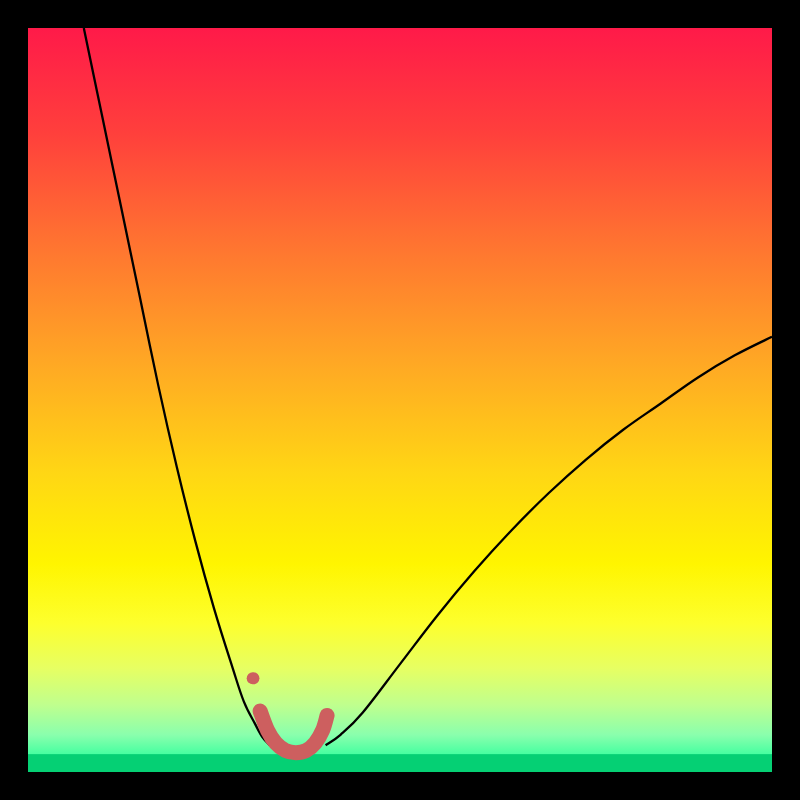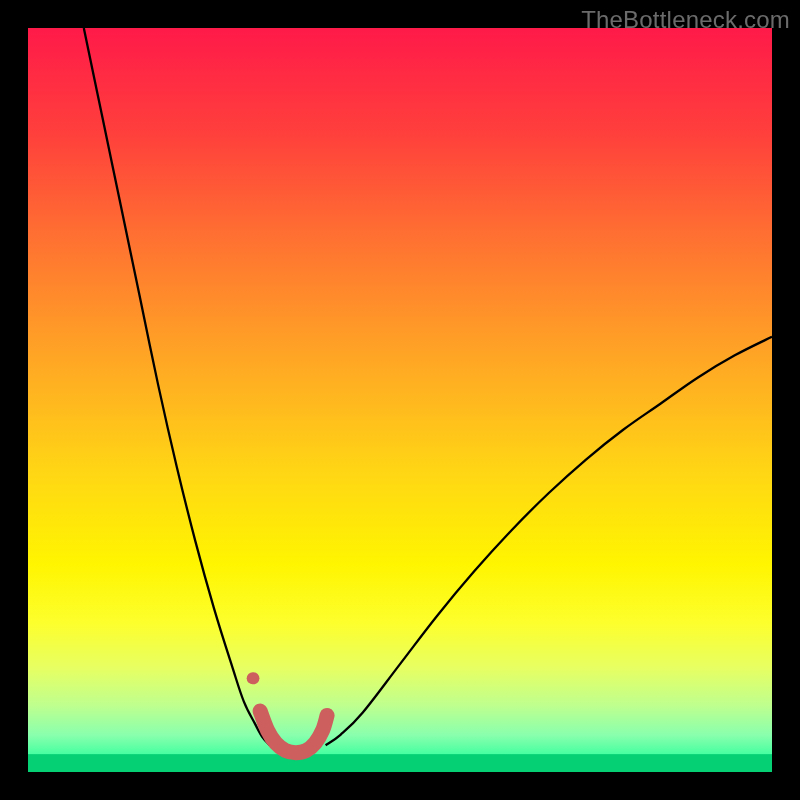--- a/index.html
+++ b/index.html
@@ -77,14 +77,13 @@
       <rect x="0" y="0" width="744" height="744" fill="url(#bg)"></rect>
     </svg>
     <svg class="curves" viewBox="0 0 744 744" preserveAspectRatio="none">
         <rect x="0" y="726.144" width="744" height="17.855999999999995" fill="#05d074"></rect>
         <path d="M 55.8 0 C 59.147999999999996 16.070399999999996, 67.70400000000001 57.13919999999998, 74.4 89.27999999999997 C 81.096 121.42079999999996, 86.304 146.41919999999993, 93 178.55999999999995 C 99.696 210.70079999999996, 104.904 235.69919999999996, 111.6 267.84 C 118.29599999999999 299.9808, 123.50399999999999 326.3184, 130.2 357.12 C 136.896 387.9216, 142.104 410.83680000000004, 148.8 438.96000000000004 C 155.496 467.08320000000003, 160.704 487.9152, 167.4 513.36 C 174.096 538.8048, 179.304 557.5536, 186 580.3199999999999 C 192.696 603.0863999999999, 199.24320000000003 623.1, 204.60000000000002 639.84 C 209.95680000000002 656.58, 211.7424 663.276, 215.76 673.3199999999999 C 219.77759999999998 683.3639999999999, 223.57199999999997 689.2118399999999, 226.92 695.64 C 230.268 702.06816, 231.6816 705.14832, 234.36 709.032 C 237.03840000000002 712.9156800000001, 240.4608 715.74288, 241.8 717.216" fill="none" stroke="#000000" stroke-width="2.3" stroke-linecap="butt" stroke-linejoin="round"></path>
         <path d="M 297.6 717.216 C 300.27840000000003 715.34112, 305.784 712.6924799999999, 312.47999999999996 706.8 C 319.17599999999993 700.90752, 324.0864 697.2024, 334.8 684.48 C 345.5136 671.7576, 358.608 653.5296, 372 636.12 C 385.392 618.7104, 395.80800000000005 604.5, 409.20000000000005 587.76 C 422.59200000000004 571.02, 433.008 558.5208, 446.4 543.12 C 459.792 527.7192, 470.208 516.2616, 483.6 502.2 C 496.992 488.1384, 507.40799999999996 477.7224, 520.8 465 C 534.192 452.2776, 544.608 442.9032, 558 431.52000000000004 C 571.392 420.13680000000005, 581.808 411.804, 595.2 401.76 C 608.5920000000001 391.716, 619.008 385.0944, 632.4 375.72 C 645.7919999999999 366.34560000000005, 656.2080000000001 358.38480000000004, 669.6 349.68 C 682.992 340.9752, 693.4079999999999 334.72559999999993, 706.8 327.35999999999996 C 720.192 319.9944, 737.304 312.108, 744 308.76000000000005" fill="none" stroke="#000000" stroke-width="2.3" stroke-linecap="butt" stroke-linejoin="round"></path>
         <path d="M 232.128 682.992 C 233.4672 686.47392, 236.75568 696.57744, 239.568 702.336 C 242.38032 708.09456, 244.53791999999999 711.36816, 247.75199999999998 714.984 C 250.96607999999998 718.5998400000001, 253.80816000000004 720.68304, 257.42400000000004 722.424 C 261.03984 724.16496, 264.09024 724.656, 267.84 724.656 C 271.58975999999996 724.656, 274.77407999999997 724.16496, 278.256 722.424 C 281.73792 720.68304, 284.23776000000004 718.5998400000001, 287.184 714.984 C 290.13024 711.36816, 292.48128 707.2910400000001, 294.624 702.336 C 296.76672 697.38096, 298.28448000000003 690.1344, 299.088 687.456" fill="none" stroke="#cd5f5f" stroke-width="15" stroke-linecap="round" stroke-linejoin="round"></path>
         <path d="M 224.688 650.256 C 224.82191999999998 650.256, 225.29808 650.256, 225.432 650.256" fill="none" stroke="#cd5f5f" stroke-width="12" stroke-linecap="round" stroke-linejoin="round"></path>
       </svg>
   </div>
-  <div class="watermark">TheBottleneck.com</div>
 </div>
 
 </body></html>

